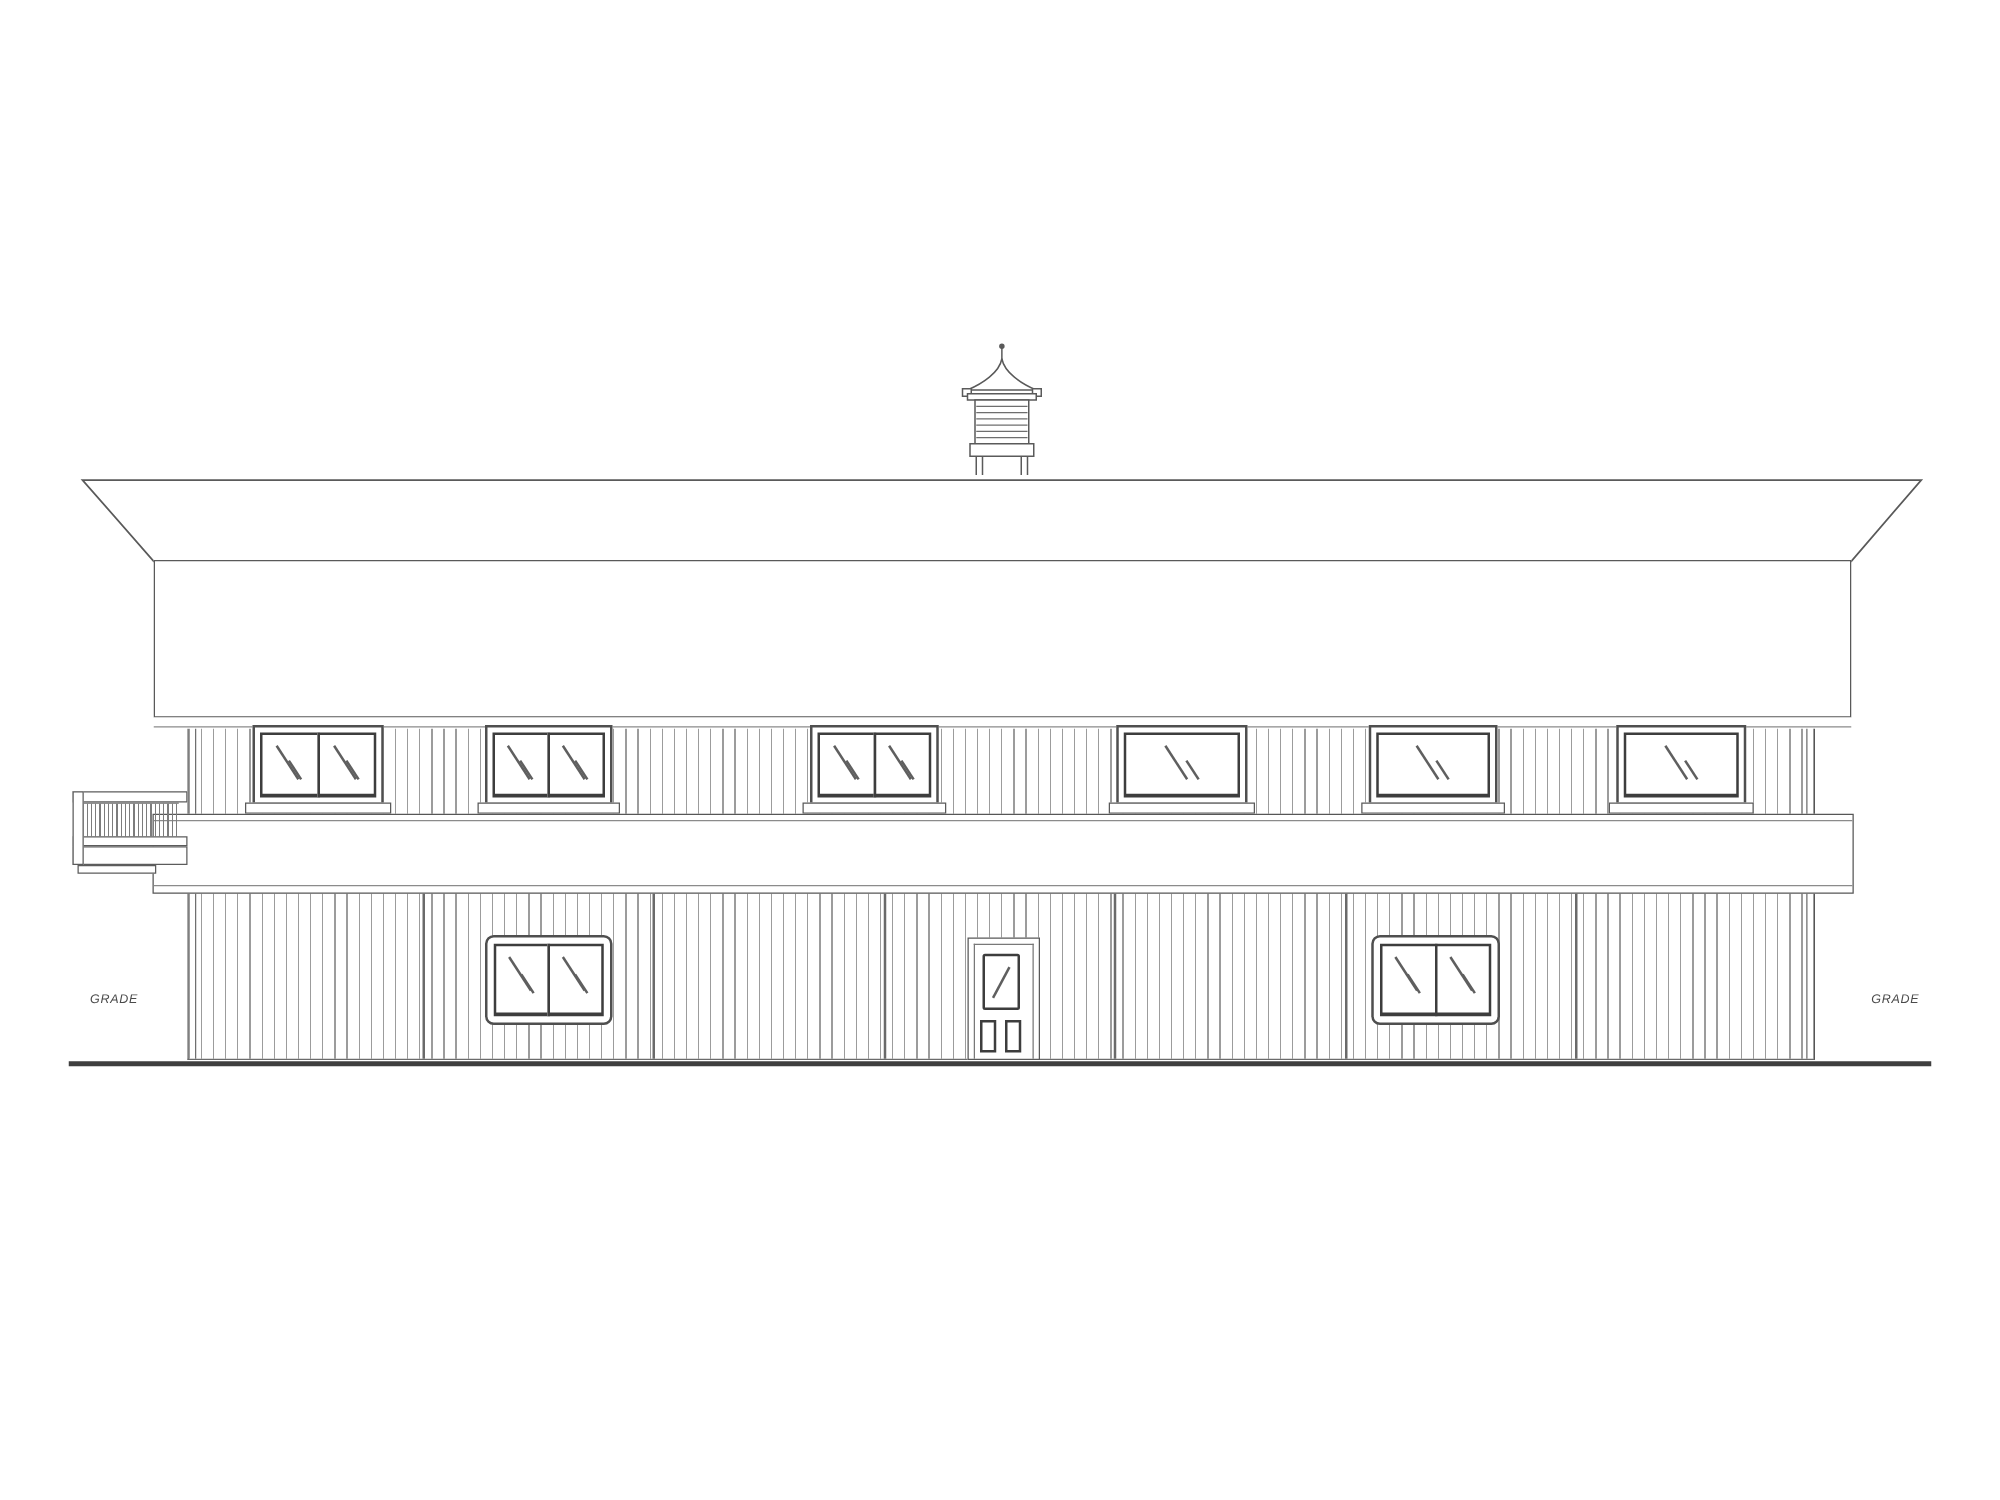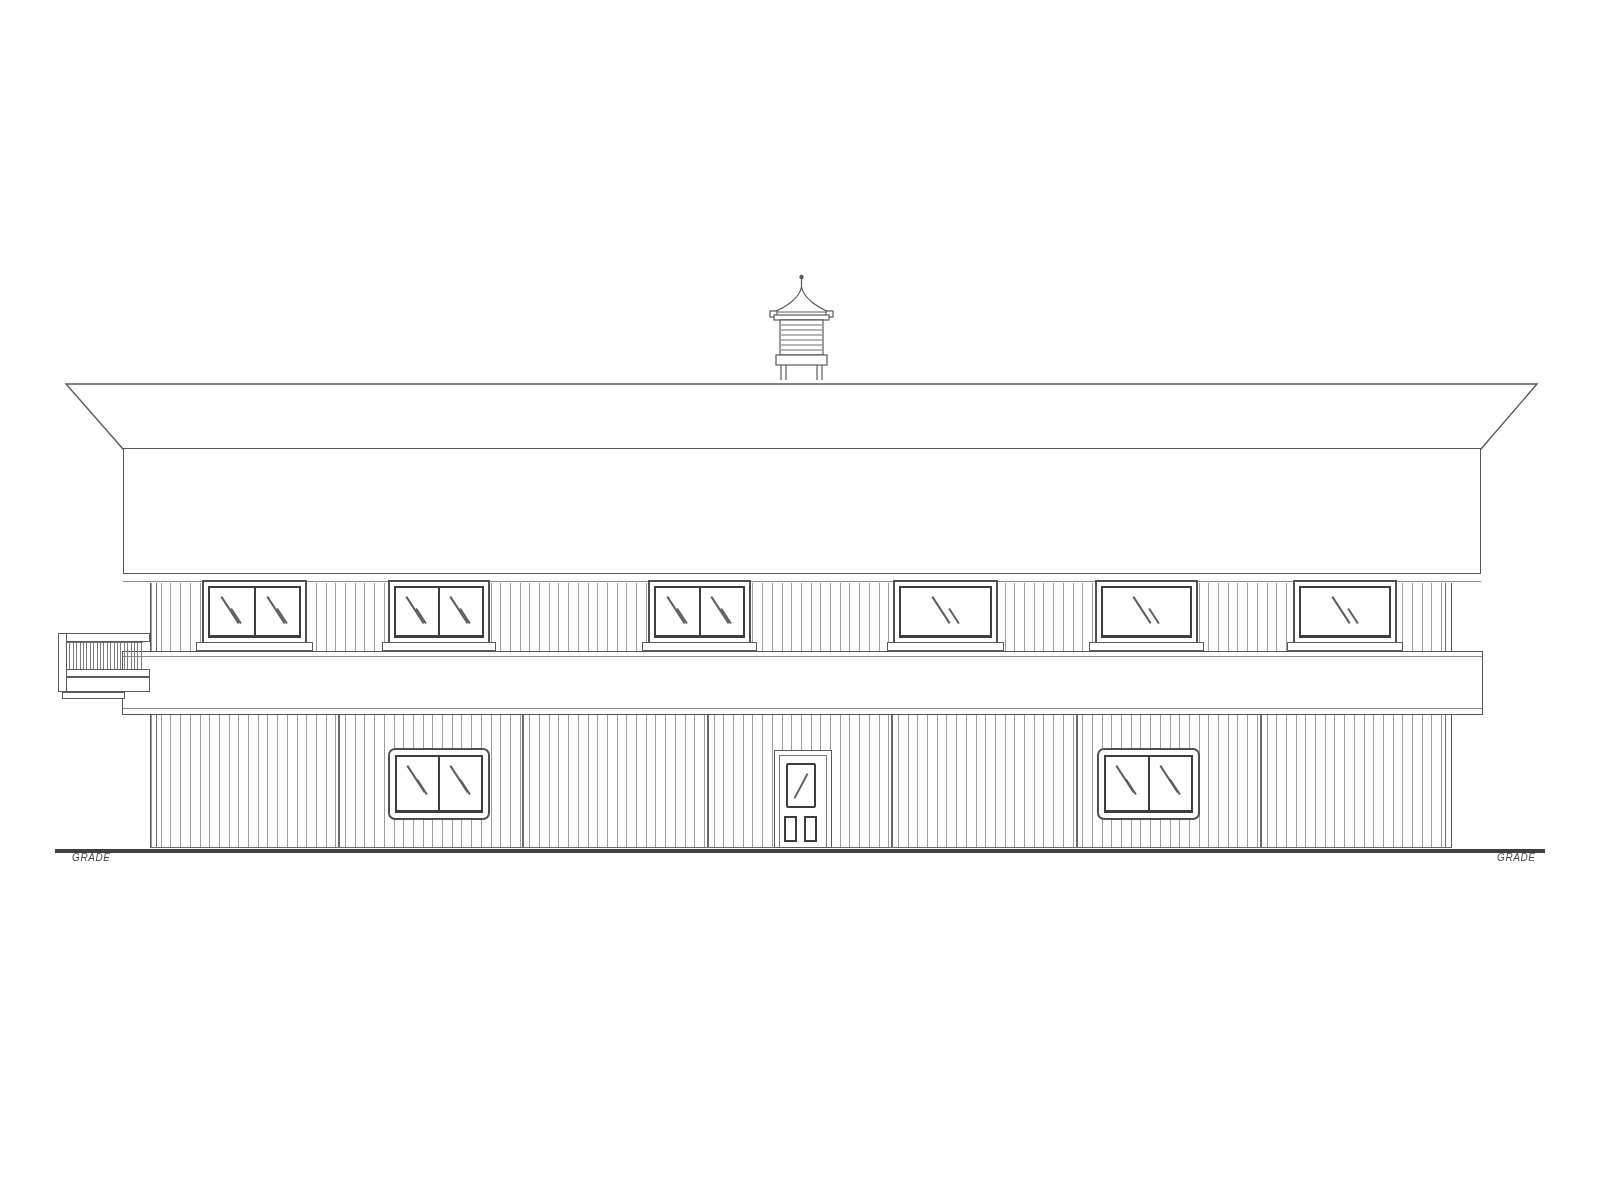--- a/index.html
+++ b/index.html
@@ -69,21 +69,21 @@
   #b-balusters{position:absolute;left:8px;top:9px;width:77px;height:27px;
         background:repeating-linear-gradient(90deg,#7c7c7c 0px,#7c7c7c 1px,transparent 1px,transparent 3.4px);
         border-top:1px solid #6f6f6f;}
   #b-botrail{left:0;top:36px;width:92px;height:8px;}
   #b-deck{left:0;top:44px;width:92px;height:15px;}
   #b-sub{left:4px;top:59px;width:63px;height:7px;}
   #b-post{left:0;top:0;width:9px;height:59px;}
 
   
   #grade-line{left:55px;top:849px;width:1490px;height:3.5px;background:#3f3f3f;z-index:6;}
-  .grade-label{position:absolute;top:852px;font-size:10px;font-style:italic;
+  .grade-label{position:absolute;top:794px;font-size:10px;font-style:italic;
                letter-spacing:0.6px;color:#4a4a4a;z-index:6;}
   #grade-label-left{left:72px;}
   #grade-label-right{left:1497px;}
 </style>
 </head>
 <body>
 
 <div id="canvas">
 
   <svg id="roof-svg" class="abs" viewBox="0 0 1490 80" fill="none">

